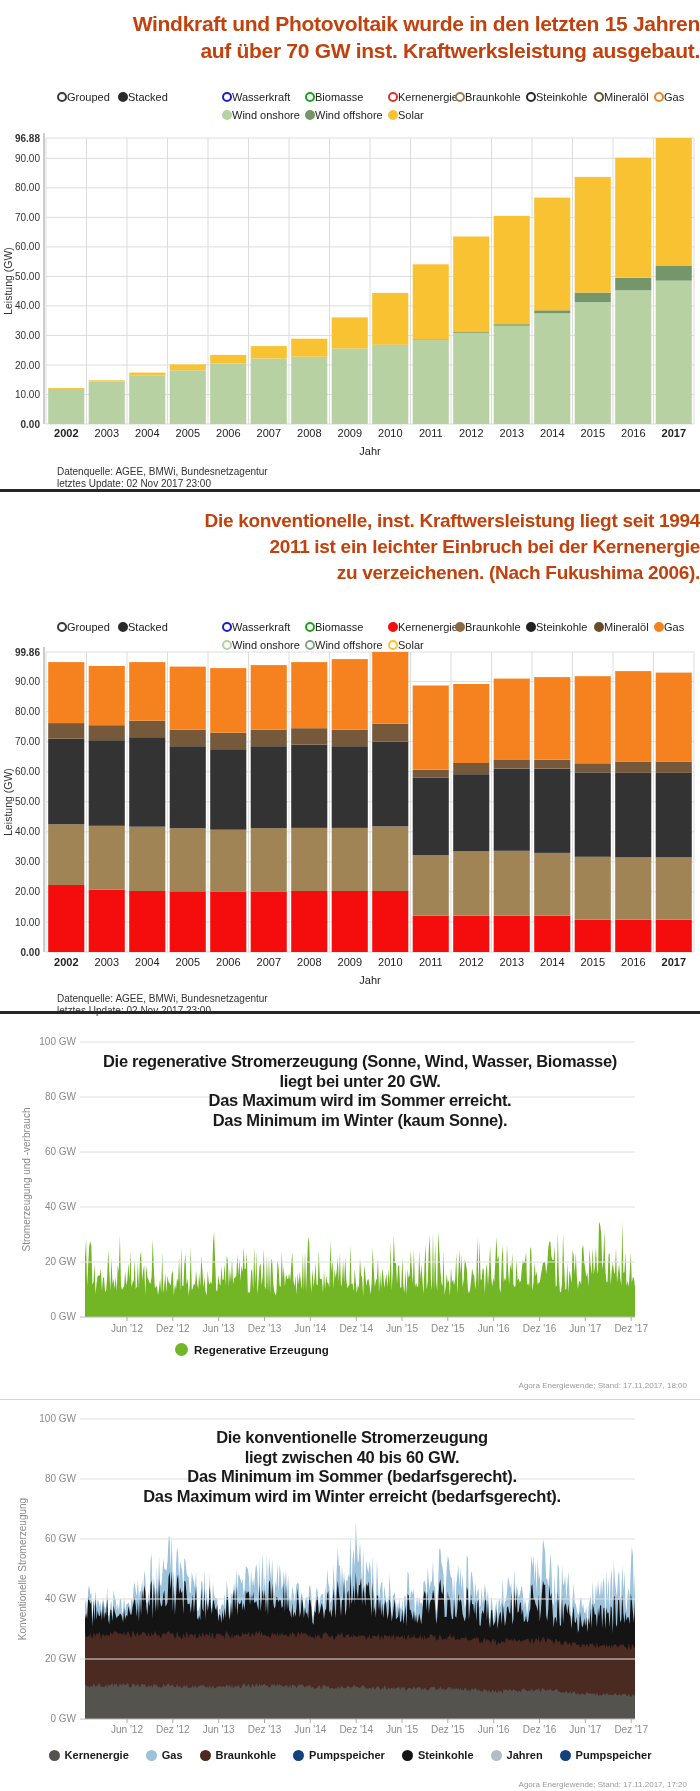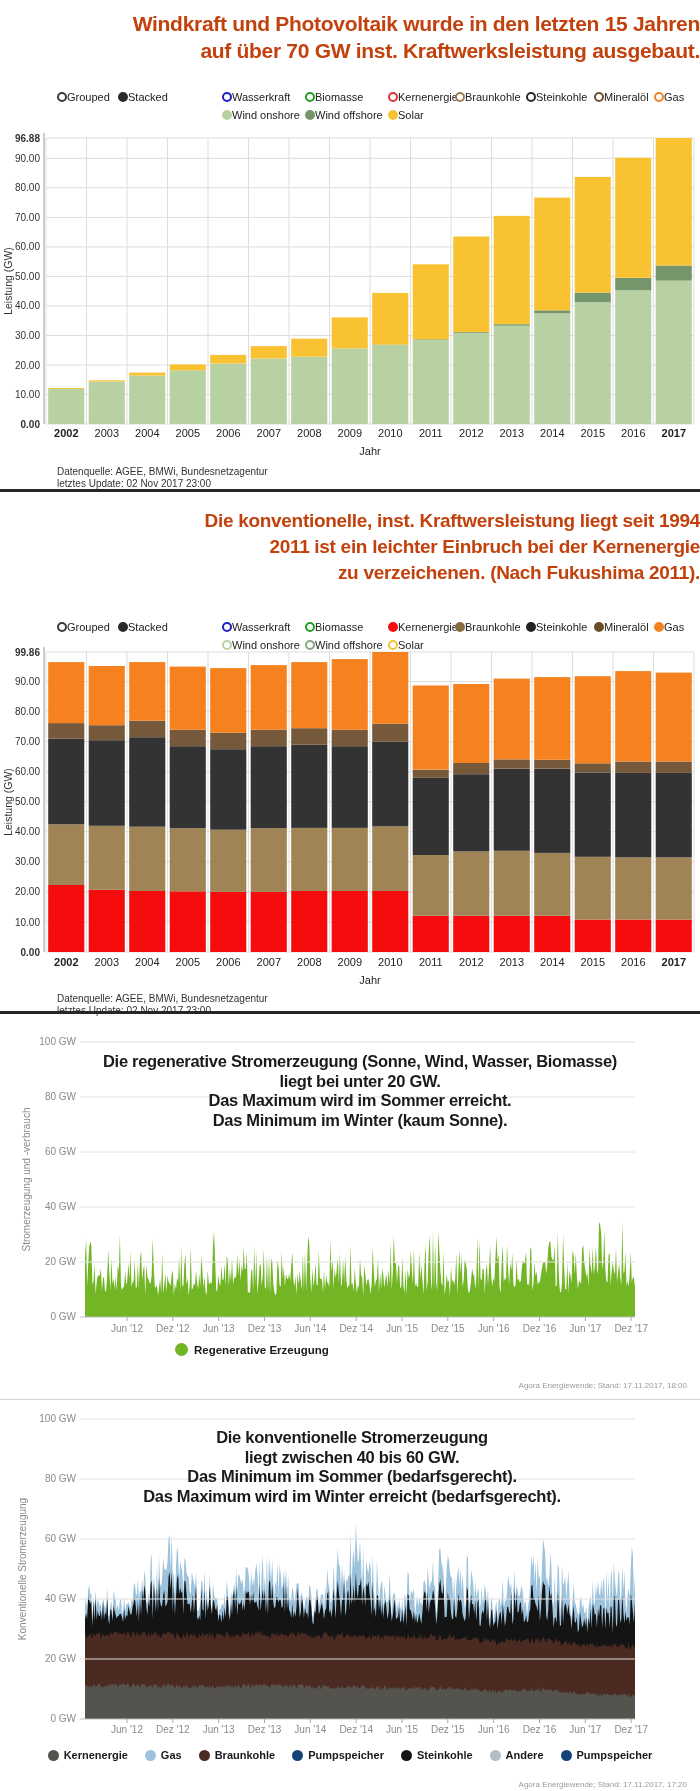--- a/index.html
+++ b/index.html
@@ -181,21 +181,21 @@
   </svg>
 <div class="src abs" style="left:57px;top:466px">
   <div>Datenquelle: AGEE, BMWi, Bundesnetzagentur</div>
   <div>letztes Update: 02 Nov 2017 23:00</div>
 </div>
 <div class="hr-dark abs" style="top:489px"></div>
 
 <header class="abs btitle b" style="left:0;top:508px;width:700px">
   <div>Die konventionelle, inst. Kraftwersleistung liegt seit 1994</div>
   <div>2011 ist ein leichter Einbruch bei der Kernenergie</div>
-  <div>zu verzeichenen. (Nach Fukushima 2011).</div>
+  <div>zu verzeichenen. (Nach Fukushima 2006).</div>
 </header>
 <div id="legendB" class="abs" style="left:0;top:621px;width:700px;height:34px">
     <span class="li" style="left: 57px; top: 0px;">
       <span class="ldot" style="border-color: rgb(58, 58, 58); background: rgb(255, 255, 255);"></span>
       <span>Grouped</span>
     </span>
     <span class="li" style="left: 118px; top: 0px;">
       <span class="ldot" style="border-color: rgb(43, 43, 43); background: rgb(43, 43, 43);"></span>
       <span>Stacked</span>
     </span>
@@ -504,20 +504,20 @@
     <span class="item">
       <span class="dot" style="background: rgb(22, 66, 124);"></span>
       <span>Pumpspeicher</span>
     </span>
     <span class="item">
       <span class="dot" style="background: rgb(20, 20, 20);"></span>
       <span>Steinkohle</span>
     </span>
     <span class="item">
       <span class="dot" style="background: rgb(180, 188, 196);"></span>
-      <span>Andere</span>
+      <span>Jahren</span>
     </span>
     <span class="item">
       <span class="dot" style="background: rgb(22, 66, 124);"></span>
       <span>Pumpspeicher</span>
     </span>
   </div>
 <div class="abs attrib" style="right:13px;top:1780px">Agora Energiewende; Stand: 17.11.2017, 17:20</div>
 
 </body></html>

